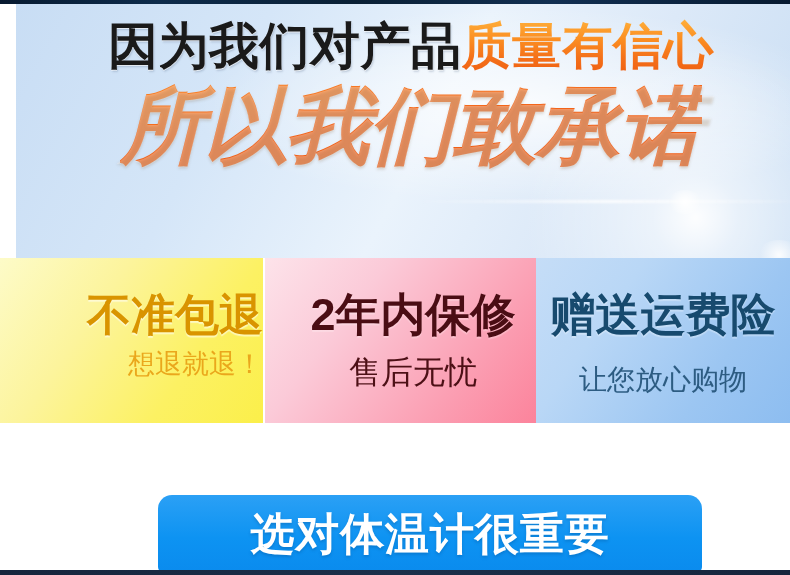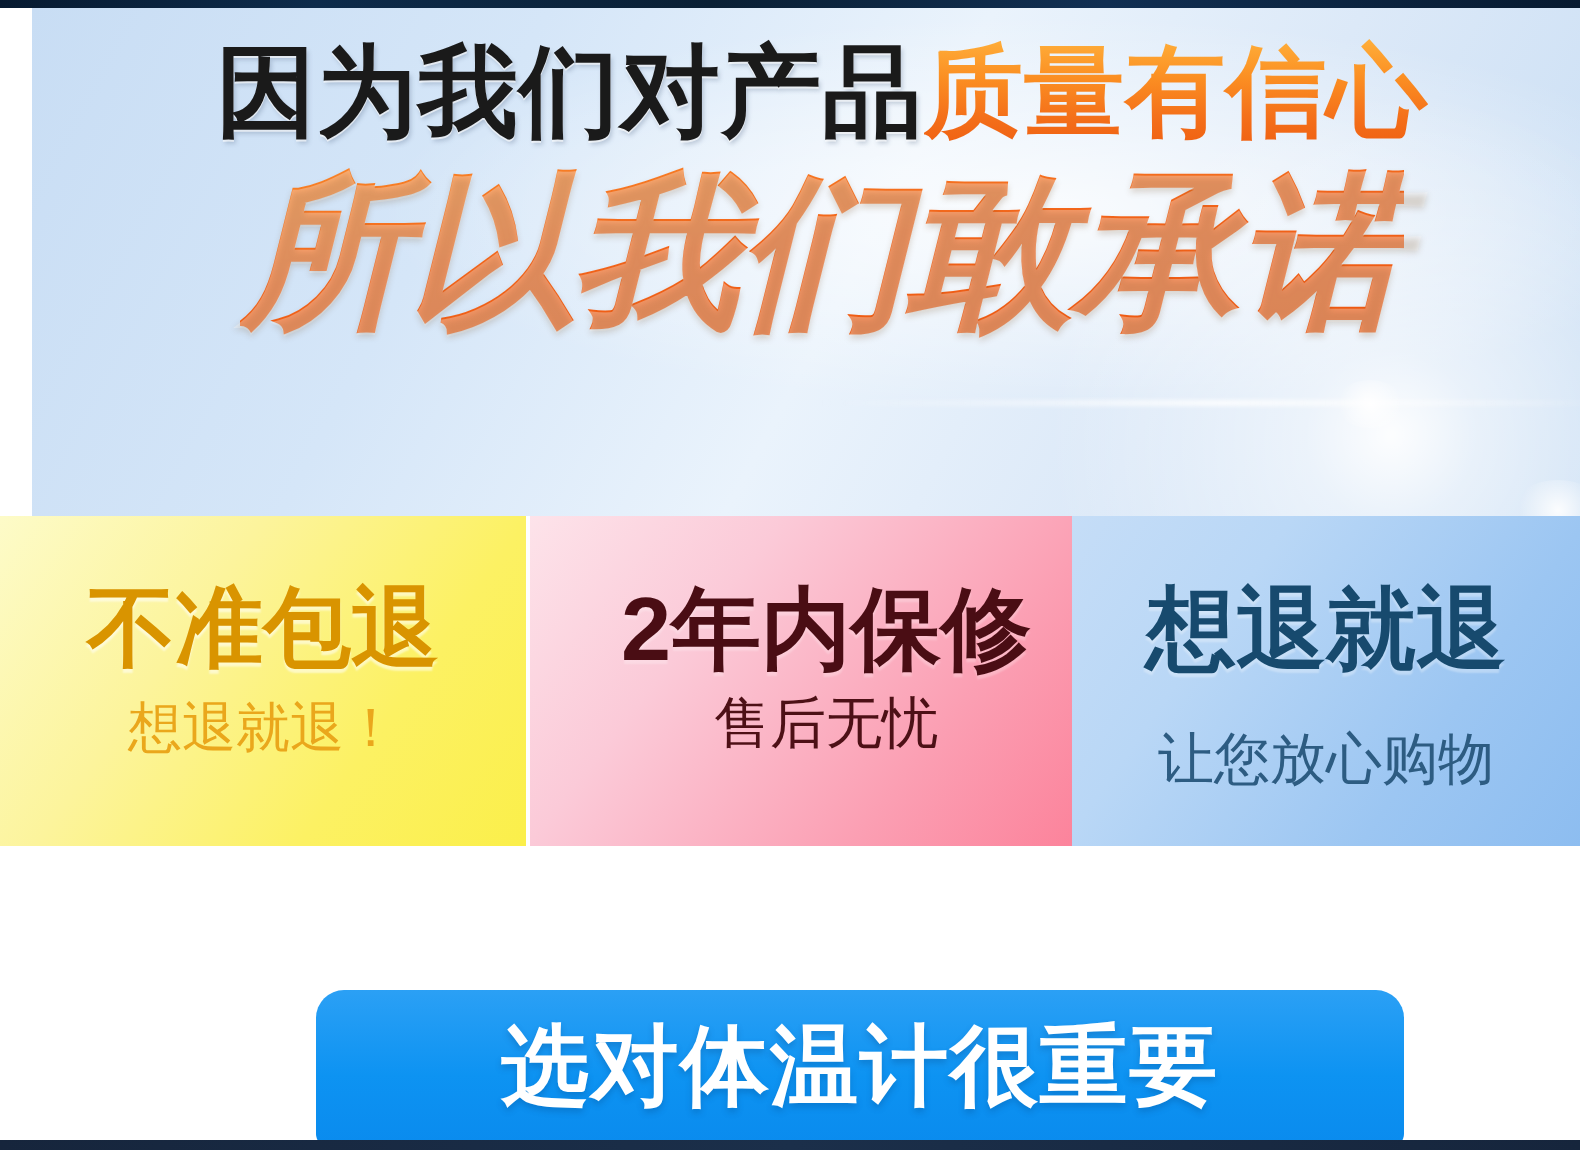--- a/index.html
+++ b/index.html
@@ -78,32 +78,32 @@
     text-shadow:1px 2px 2px rgba(255,255,255,.55), 0 1px 0 rgba(10,30,60,.35);
   }
 
   
   .panels{position:absolute;left:0;top:258px;width:790px;height:165px;}
   .panel{position:absolute;top:0;height:165px;text-align:center;box-sizing:border-box;}
   .panel-title{font-weight:700;white-space:nowrap;}
   .panel-sub{font-weight:400;white-space:nowrap;}
 
   .panel-yellow{left:0;width:263px;
-    background:linear-gradient(125deg,#fdfbc8 0%,#fcf49c 35%,#fcf163 70%,#fbef4a 100%);}
+    background:linear-gradient(125deg,#fdfbc8 0%,#fcf49c 35%,#fcf163 70%,#fbef4a 100%);text-align:right;}
   .panel-yellow .panel-title{
     margin-top:32px;font-size:44px;line-height:50px;color:#d99400;
     text-shadow:0 2px 1px rgba(255,255,255,.55);}
   .panel-yellow .panel-sub{margin-top:8px;font-size:27px;line-height:32px;color:#eaa71c;}
 
   .panel-pink{left:265px;width:296px;
     background:linear-gradient(128deg,#fde3ea 0%,#fbcad8 30%,#fb9fb3 68%,#fc7d96 100%);}
   .panel-pink .panel-title{
     margin-top:31px;font-size:45px;line-height:52px;color:#4a0d14;
     text-shadow:0 2px 1px rgba(255,255,255,.25);}
-  .panel-pink .panel-sub{margin-top:4px;font-size:28px;line-height:33px;color:#4d1016;}
+  .panel-pink .panel-sub{margin-top:15px;font-size:32px;line-height:33px;color:#4d1016;}
 
   .panel-blue{left:536px;width:254px;
     background:linear-gradient(125deg,#c5ddf7 0%,#b9d7f6 30%,#9cc6f2 70%,#8dbdf0 100%);}
   .panel-blue .panel-title{
     margin-top:31px;font-size:45px;line-height:52px;color:#174a6e;
     text-shadow:0 2px 1px rgba(255,255,255,.30);}
   .panel-blue .panel-sub{margin-top:22px;font-size:28px;line-height:33px;color:#2d5c82;}
 
   
   .cta-area{position:absolute;left:0;top:423px;width:790px;height:152px;background:#ffffff;}
@@ -147,21 +147,21 @@
       <div class="panel-title">不准包退</div>
       <div class="panel-sub">想退就退！</div>
     </div>
 
     <div class="panel panel-pink">
       <div class="panel-title">2年内保修</div>
       <div class="panel-sub">售后无忧</div>
     </div>
 
     <div class="panel panel-blue">
-      <div class="panel-title">想退就退</div>
+      <div class="panel-title">赠送运费险</div>
       <div class="panel-sub">让您放心购物</div>
     </div>
   </div>
 
   <div class="cta-area">
     <button class="cta-button">选对体温计很重要</button>
   </div>
 
   <div class="rail rail-bottom"></div>
 </div>

